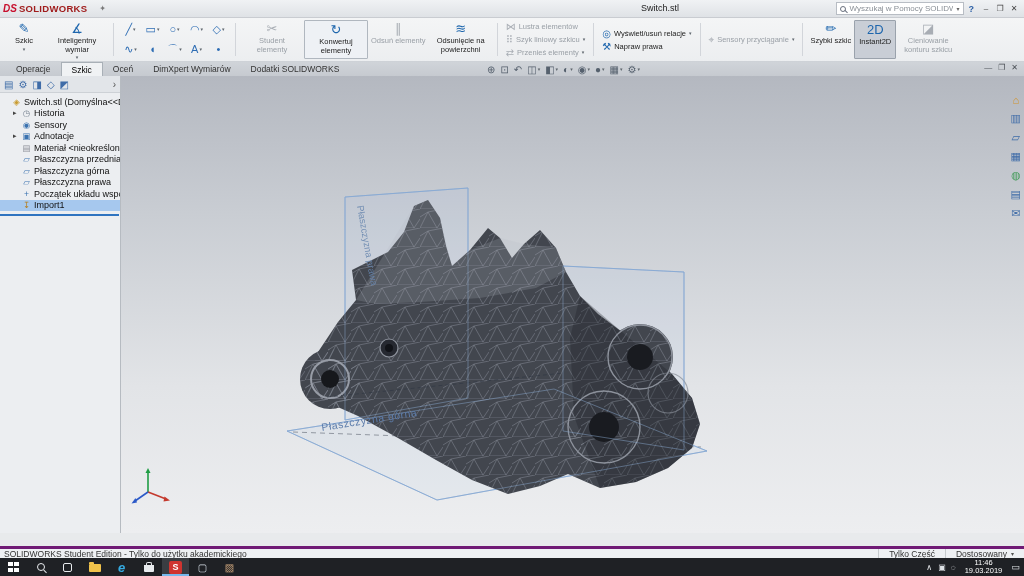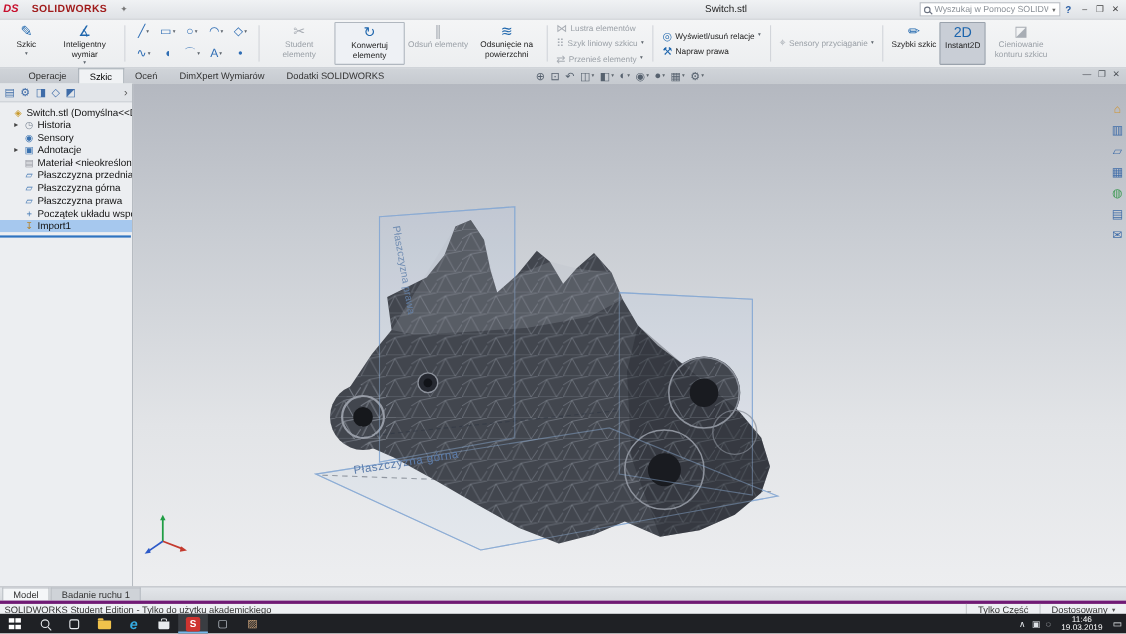--- a/index.html
+++ b/index.html
@@ -1,21 +1,21 @@
 <!DOCTYPE html>
 <html><head>
 <meta charset="utf-8">
 <style>
   *{margin:0;padding:0;box-sizing:border-box}
   html,body{width:1024px;height:576px;overflow:hidden;font-family:"Liberation Sans",sans-serif}
   #app{position:relative;width:1024px;height:576px;background:#e8eaec;font-size:9px;color:#222}
 
   
   .titlebar{position:absolute;top:0;left:0;width:1024px;height:18px;background:linear-gradient(#f0f2f4,#dfe2e6);border-bottom:1px solid #c9ccd1;display:flex;align-items:center;padding:0 3px}
-  .logo{display:flex;align-items:center;gap:12px;margin-right:10px}
+  .logo{display:flex;align-items:center;gap:2px;margin-right:10px}
   .logo-ds{color:#c8102e;font-weight:bold;font-style:italic;font-size:10px}
   .logo-tx{color:#a01c1c;font-weight:bold;font-size:9.5px;letter-spacing:.3px}
   .menus{display:flex;align-items:center}
   .menu{padding:0 5px;font-size:9px;color:#1c1c1c;cursor:default}
   .pin{font-size:8px;color:#777;margin-left:2px}
   .doc-title{position:absolute;left:560px;width:200px;text-align:center;top:3px;font-size:9px;color:#222}
   .tb-right{margin-left:auto;display:flex;align-items:center;gap:5px}
   .searchbox{display:flex;align-items:center;background:#fff;border:1px solid #b8bdc4;height:13px;padding:0 3px;gap:3px}
   .mag{width:6px;height:6px;border:1.2px solid #6b7280;border-radius:50%;position:relative;flex:none}
   .mag::after{content:"";position:absolute;right:-3px;bottom:-2px;width:4px;height:1.3px;background:#6b7280;transform:rotate(45deg)}
@@ -42,21 +42,21 @@
   .egrid{display:grid;grid-template-columns:repeat(5,21px);grid-auto-rows:19px;align-content:center;gap:1px;padding:0 2px}
   .ent{display:flex;align-items:center;justify-content:center;gap:1px}
   .eg{font-size:11px;line-height:11px;color:#2e6db4}
   .rstack{display:flex;flex-direction:column;justify-content:center;gap:2px;padding:0 4px}
   .srow{display:flex;align-items:center;gap:3px;font-size:7.5px;white-space:nowrap;cursor:default}
   .sic{font-size:10px;color:#1e66ad}
   .slb{color:#222}
 
   
   .tabrow{position:absolute;top:62px;left:0;width:1024px;height:14px;background:linear-gradient(#d0d4d9,#c6cad0);display:flex}
-  .ctabs{display:flex;padding-left:16px}
+  .ctabs{display:flex;padding-left:6px}
   .ctab{height:14px;display:flex;align-items:center;padding:0 10px;font-size:8.5px;color:#333;cursor:default}
   .ctab.active{background:#f0f2f4;border:1px solid #a9b0b7;border-bottom:none;color:#000}
   .headsup{position:absolute;top:62px;left:487px;height:15px;display:flex;gap:5px;align-items:center;z-index:5}
   .hbtn{display:flex;align-items:center;gap:1px;cursor:default}
   .hg{font-size:10px;color:#56616e}
   .docctl{position:absolute;top:63px;right:6px;display:flex;gap:6px;z-index:5}
   .dbtn{font-size:8px;color:#4a4f55}
 
   
   .panel{position:absolute;top:76px;left:0;width:121px;height:457px;background:#eceef1;border-right:1px solid #b6bbc1}
@@ -524,25 +524,20 @@
     <span class="tpico" data-name="sw-resources-icon">⌂</span>
         <span class="tpico" data-name="design-library-icon">▥</span>
         <span class="tpico" data-name="file-explorer-pane-icon">▱</span>
         <span class="tpico" data-name="view-palette-icon">▦</span>
         <span class="tpico" data-name="appearances-scenes-icon">◍</span>
         <span class="tpico" data-name="custom-properties-icon">▤</span>
         <span class="tpico" data-name="sw-forum-icon">✉</span>
       </div>
   </div>
 
-  <div class="btabs" data-name="model-tab-bar">
-
-  <div class="btab active" data-name="model-tab">Model</div>
-      <div class="btab" data-name="model-tab">Badanie ruchu 1</div>
-    </div>
 
   <div class="sbar" data-name="status-bar">
     <span class="sleft" data-name="edition-status-text">SOLIDWORKS Student Edition - Tylko do użytku akademickiego</span>
     <div class="sright" data-name="status-bar-right">
       <div class="sseg" data-name="edit-mode-status">
         <span data-name="edit-mode-label">Tylko Część</span>
       </div>
       <div class="sseg" data-name="units-dropdown">
         <span data-name="units-label">Dostosowany</span>
         <span class="scar" data-name="units-caret-icon">▾</span>

